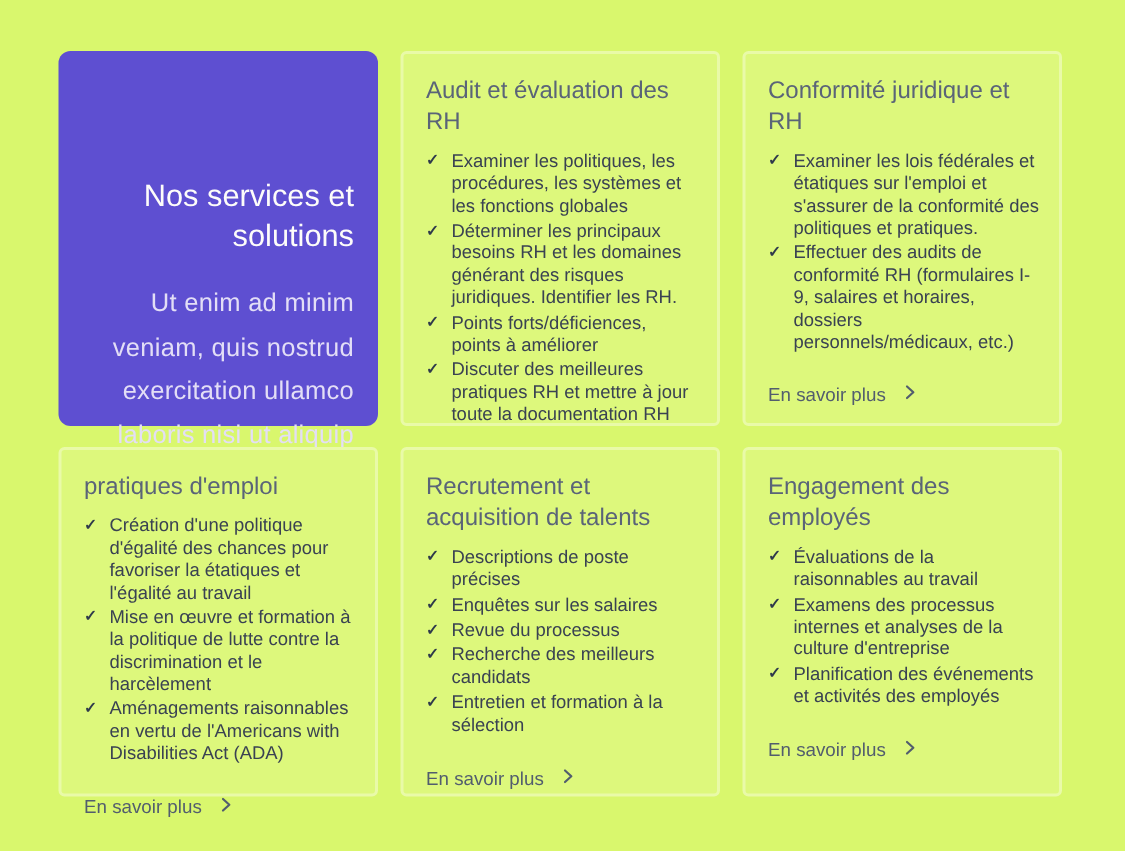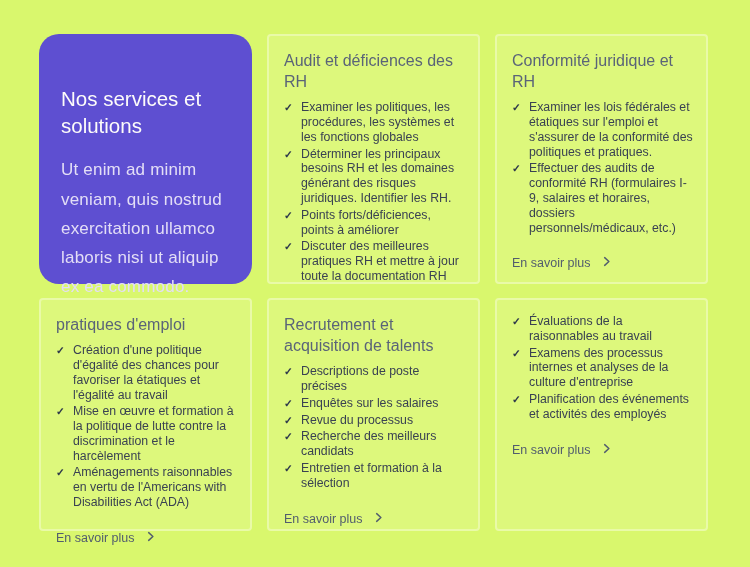--- a/index.html
+++ b/index.html
@@ -15,22 +15,23 @@
     padding: 34px 42px 36px 39px;
     display: grid;
     grid-template-columns: repeat(3, 1fr);
     grid-template-rows: 250px 233px;
     column-gap: 15px;
     row-gap: 14px;
   }
   .hero {
     box-sizing: border-box;
     background: var(--hero-bg, #5e4fd1);
-    border-radius: 20px;
-    padding: 52px 16px 0 22px;
+    border-radius: 8px;
+    padding: 84px 16px 0 22px;
+    text-align: right;
   }
   .hero-title {
     color: var(--hero-title-color, #ffffff);
     font-size: 20.5px;
     line-height: 1.3;
     font-weight: 400;
     margin: 0;
   }
   .hero-desc {
     color: var(--hero-text-color, #e3def6);
@@ -88,21 +89,21 @@
 <body>
 
 <div class="grid">
 
   <section class="hero">
     <h1 class="hero-title">Nos services et solutions</h1>
     <p class="hero-desc">Ut enim ad minim veniam, quis nostrud exercitation ullamco laboris nisi ut aliquip ex ea commodo.</p>
   </section>
 
   <section class="card">
-    <h2 class="card-title">Audit et déficiences des RH</h2>
+    <h2 class="card-title">Audit et évaluation des RH</h2>
     <ul class="checklist">
       <li>
         <span class="check">✓</span>
         <span class="item-text">Examiner les politiques, les procédures, les systèmes et les fonctions globales</span>
       </li>
       <li>
         <span class="check">✓</span>
         <span class="item-text">Déterminer les principaux besoins RH et les domaines générant des risques juridiques. Identifier les RH.</span>
       </li>
       <li>
@@ -200,20 +201,21 @@
       <span>En savoir plus</span>
       <span class="chev">
           <svg width="11" height="11" viewBox="0 0 12 12">
             <path d="M4 1.8 L8.6 6 L4 10.2" fill="none" stroke="currentColor" stroke-width="1.6" stroke-linecap="round" stroke-linejoin="round"></path>
           </svg>
         </span>
     </a>
   </section>
 
   <section class="card">
+    <h2 class="card-title">Engagement des employés</h2>
     <ul class="checklist">
       <li>
         <span class="check">✓</span>
         <span class="item-text">Évaluations de la raisonnables au travail</span>
       </li>
       <li>
         <span class="check">✓</span>
         <span class="item-text">Examens des processus internes et analyses de la culture d'entreprise</span>
       </li>
       <li>

